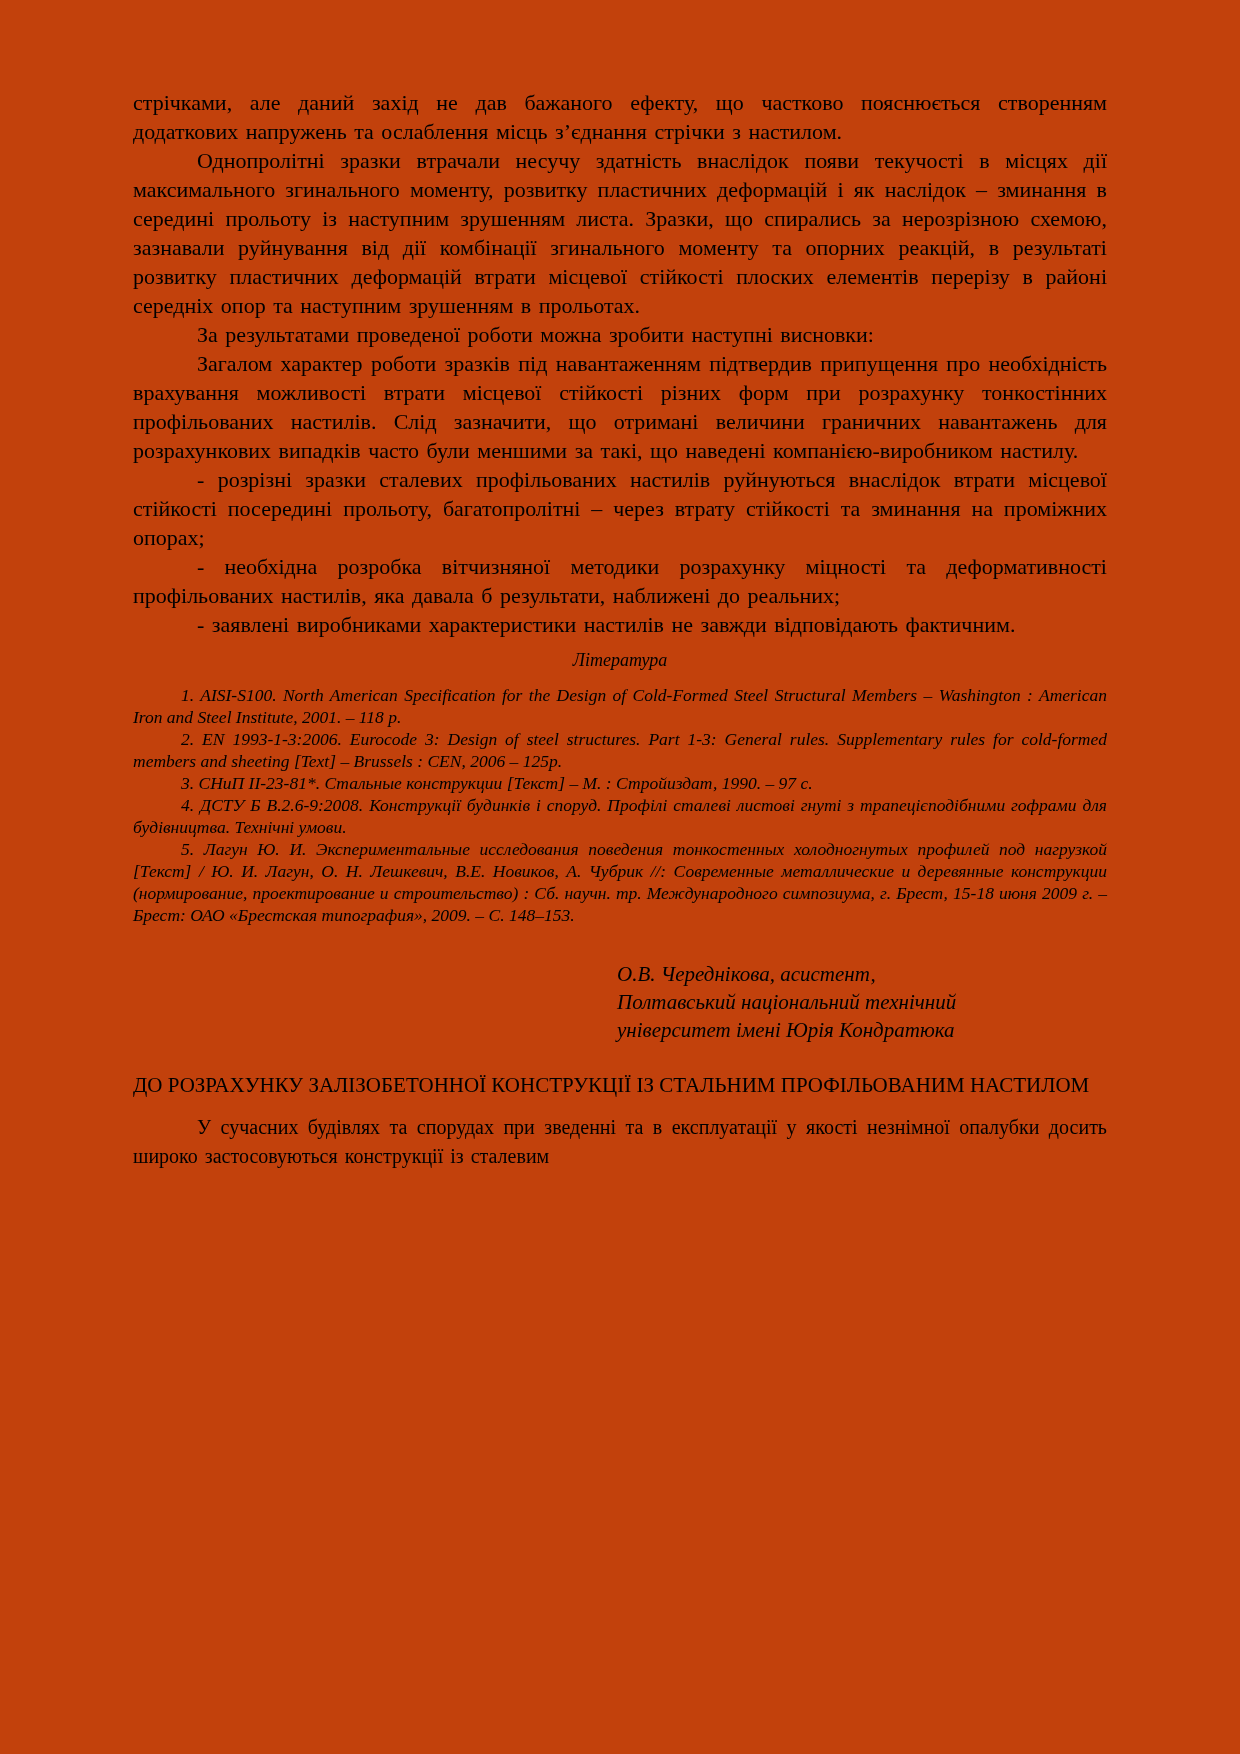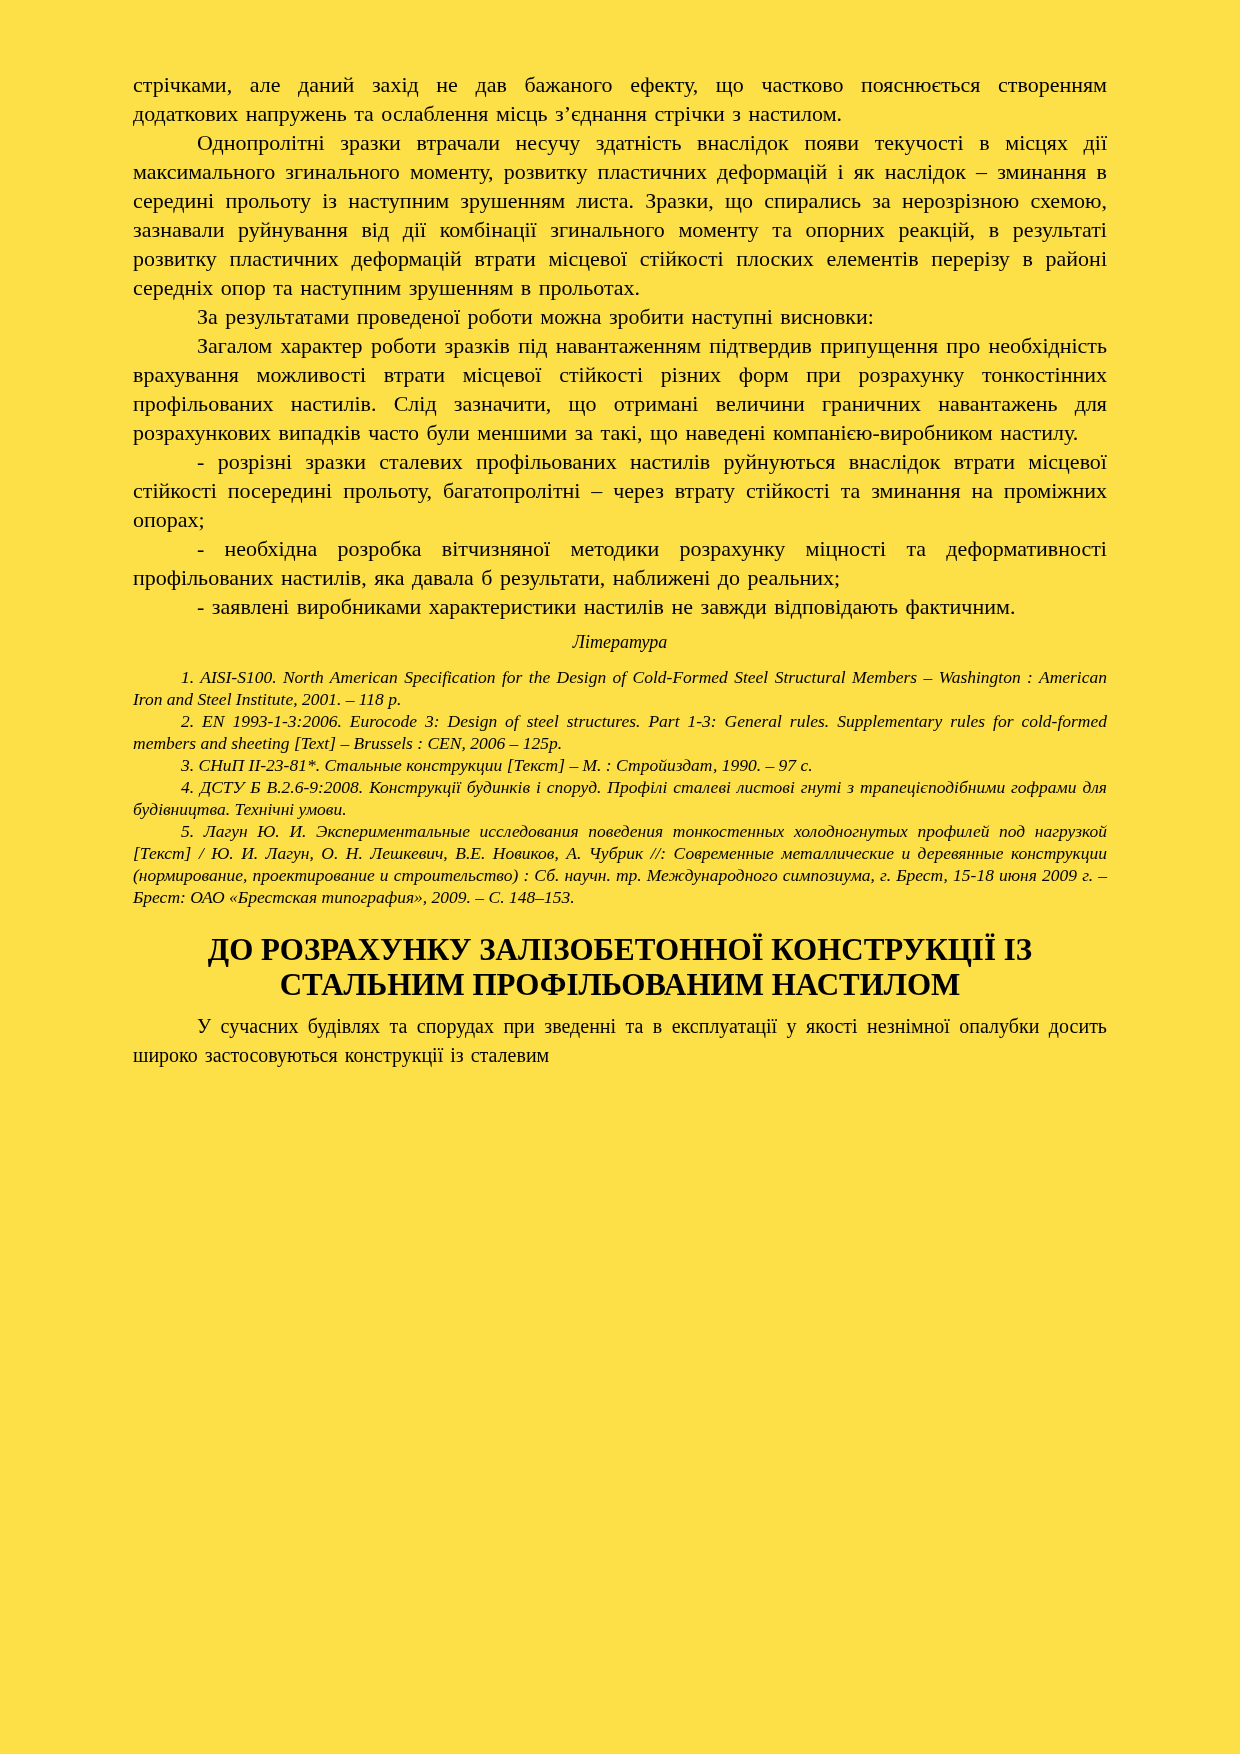--- a/index.html
+++ b/index.html
@@ -5,25 +5,25 @@
   html, body {
     margin: 0;
     padding: 0;
     background: #e8e8e8;
   }
   .page {
     position: relative;
     width: 1240px;
     height: 1754px;
     margin: 0 auto;
-    background: #fde047;
+    background: #c2410c;
     font-family: "Liberation Serif", serif;
     color: #000000;
     box-sizing: border-box;
-    padding: 70px 133px 0 133px;
+    padding: 88px 133px 0 133px;
   }
   .body-text p.para {
     margin: 0;
     font-size: 22px;
     line-height: 29px;
     text-align: justify;
     text-indent: 64px;
     word-spacing: 2px;
   }
   .body-text p.para.no-indent {
@@ -58,23 +58,22 @@
     margin-right: 140px;
     margin-left: auto;
     width: 350px;
     font-style: italic;
     font-size: 21px;
     line-height: 28px;
     text-align: left;
   }
   .article-title {
     margin: 24px 0 10px 0;
-    text-align: center;
-    font-weight: bold;
-    font-size: 31px;
+    font-weight: normal;
+    font-size: 21px;
     line-height: 35px;
   }
   .next-article p.para {
     margin: 0;
     font-size: 20px;
     line-height: 29px;
     text-align: justify;
     text-indent: 64px;
     word-spacing: 2px;
   }
@@ -103,18 +102,23 @@
   <section class="literature">
     <div class="lit-heading">Література</div>
     <p class="lit-item">1. AISI-S100. North American Specification for the Design of Cold-Formed Steel Structural Members – Washington : American Iron and Steel Institute, 2001. – 118 р.</p>
     <p class="lit-item">2. EN 1993-1-3:2006. Eurocode 3: Design of steel structures. Part 1-3: General rules. Supplementary rules for cold-formed members and sheeting [Text] – Brussels : CEN, 2006 – 125р.</p>
     <p class="lit-item">3. СНиП II-23-81*. Стальные конструкции [Текст] – М. : Стройиздат, 1990. – 97 с.</p>
     <p class="lit-item">4. ДСТУ Б В.2.6-9:2008. Конструкції будинків і споруд. Профілі сталеві листові гнуті з трапецієподібними гофрами для будівництва. Технічні умови.</p>
     <p class="lit-item">5. Лагун Ю. И. Экспериментальные исследования поведения тонкостенных холодногнутых профилей под нагрузкой [Текст] / Ю. И. Лагун, О. Н. Лешкевич, В.Е. Новиков, А. Чубрик //: Современные металлические и деревянные конструкции (нормирование, проектирование и строительство) : Сб. научн. тр. Международного симпозиума, г. Брест, 15-18 июня 2009 г. – Брест: ОАО «Брестская типография», 2009. – С. 148–153.</p>
   </section>
 
   <section class="next-article">
+    <div class="author-block">
+      <div>О.В. Череднікова, асистент,</div>
+      <div>Полтавський національний технічний</div>
+      <div>університет імені Юрія Кондратюка</div>
+    </div>
     <h1 class="article-title">ДО РОЗРАХУНКУ ЗАЛІЗОБЕТОННОЇ КОНСТРУКЦІЇ ІЗ СТАЛЬНИМ ПРОФІЛЬОВАНИМ НАСТИЛОМ</h1>
     <p class="para">У сучасних будівлях та спорудах при зведенні та в експлуатації у якості незнімної опалубки досить широко застосовуються конструкції із сталевим</p>
   </section>
 
 
 </div>
 
 </body></html>

